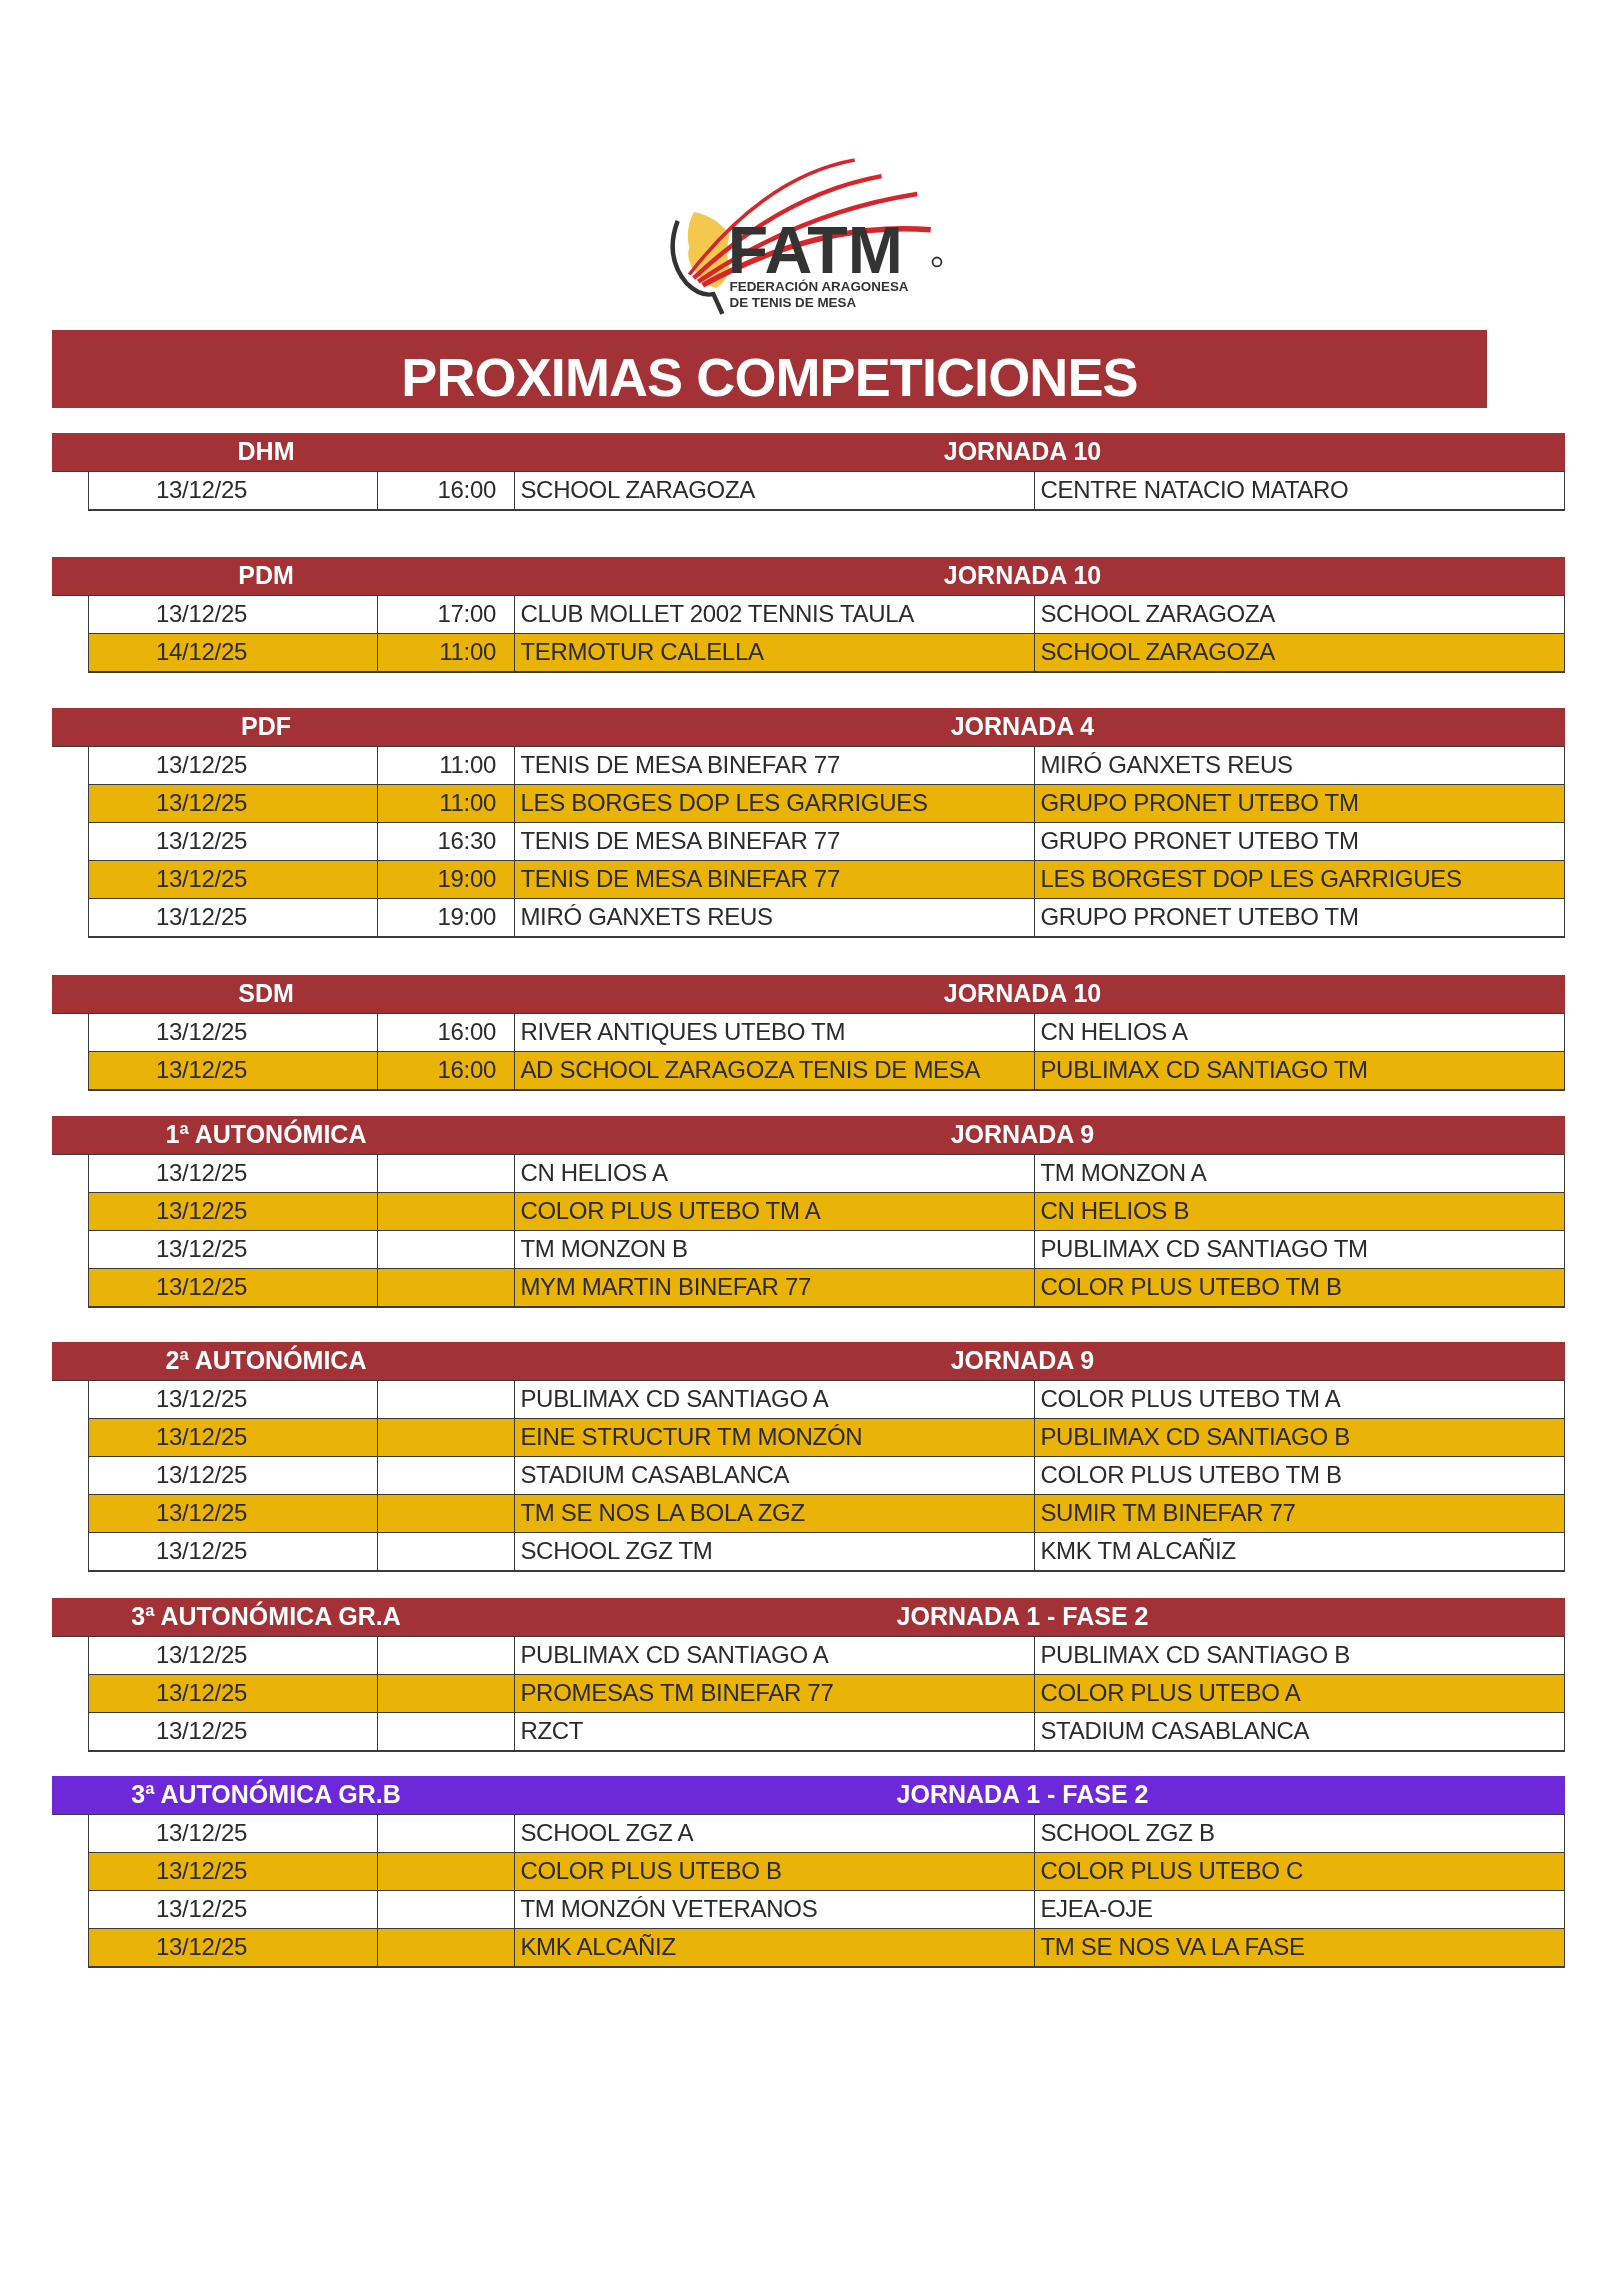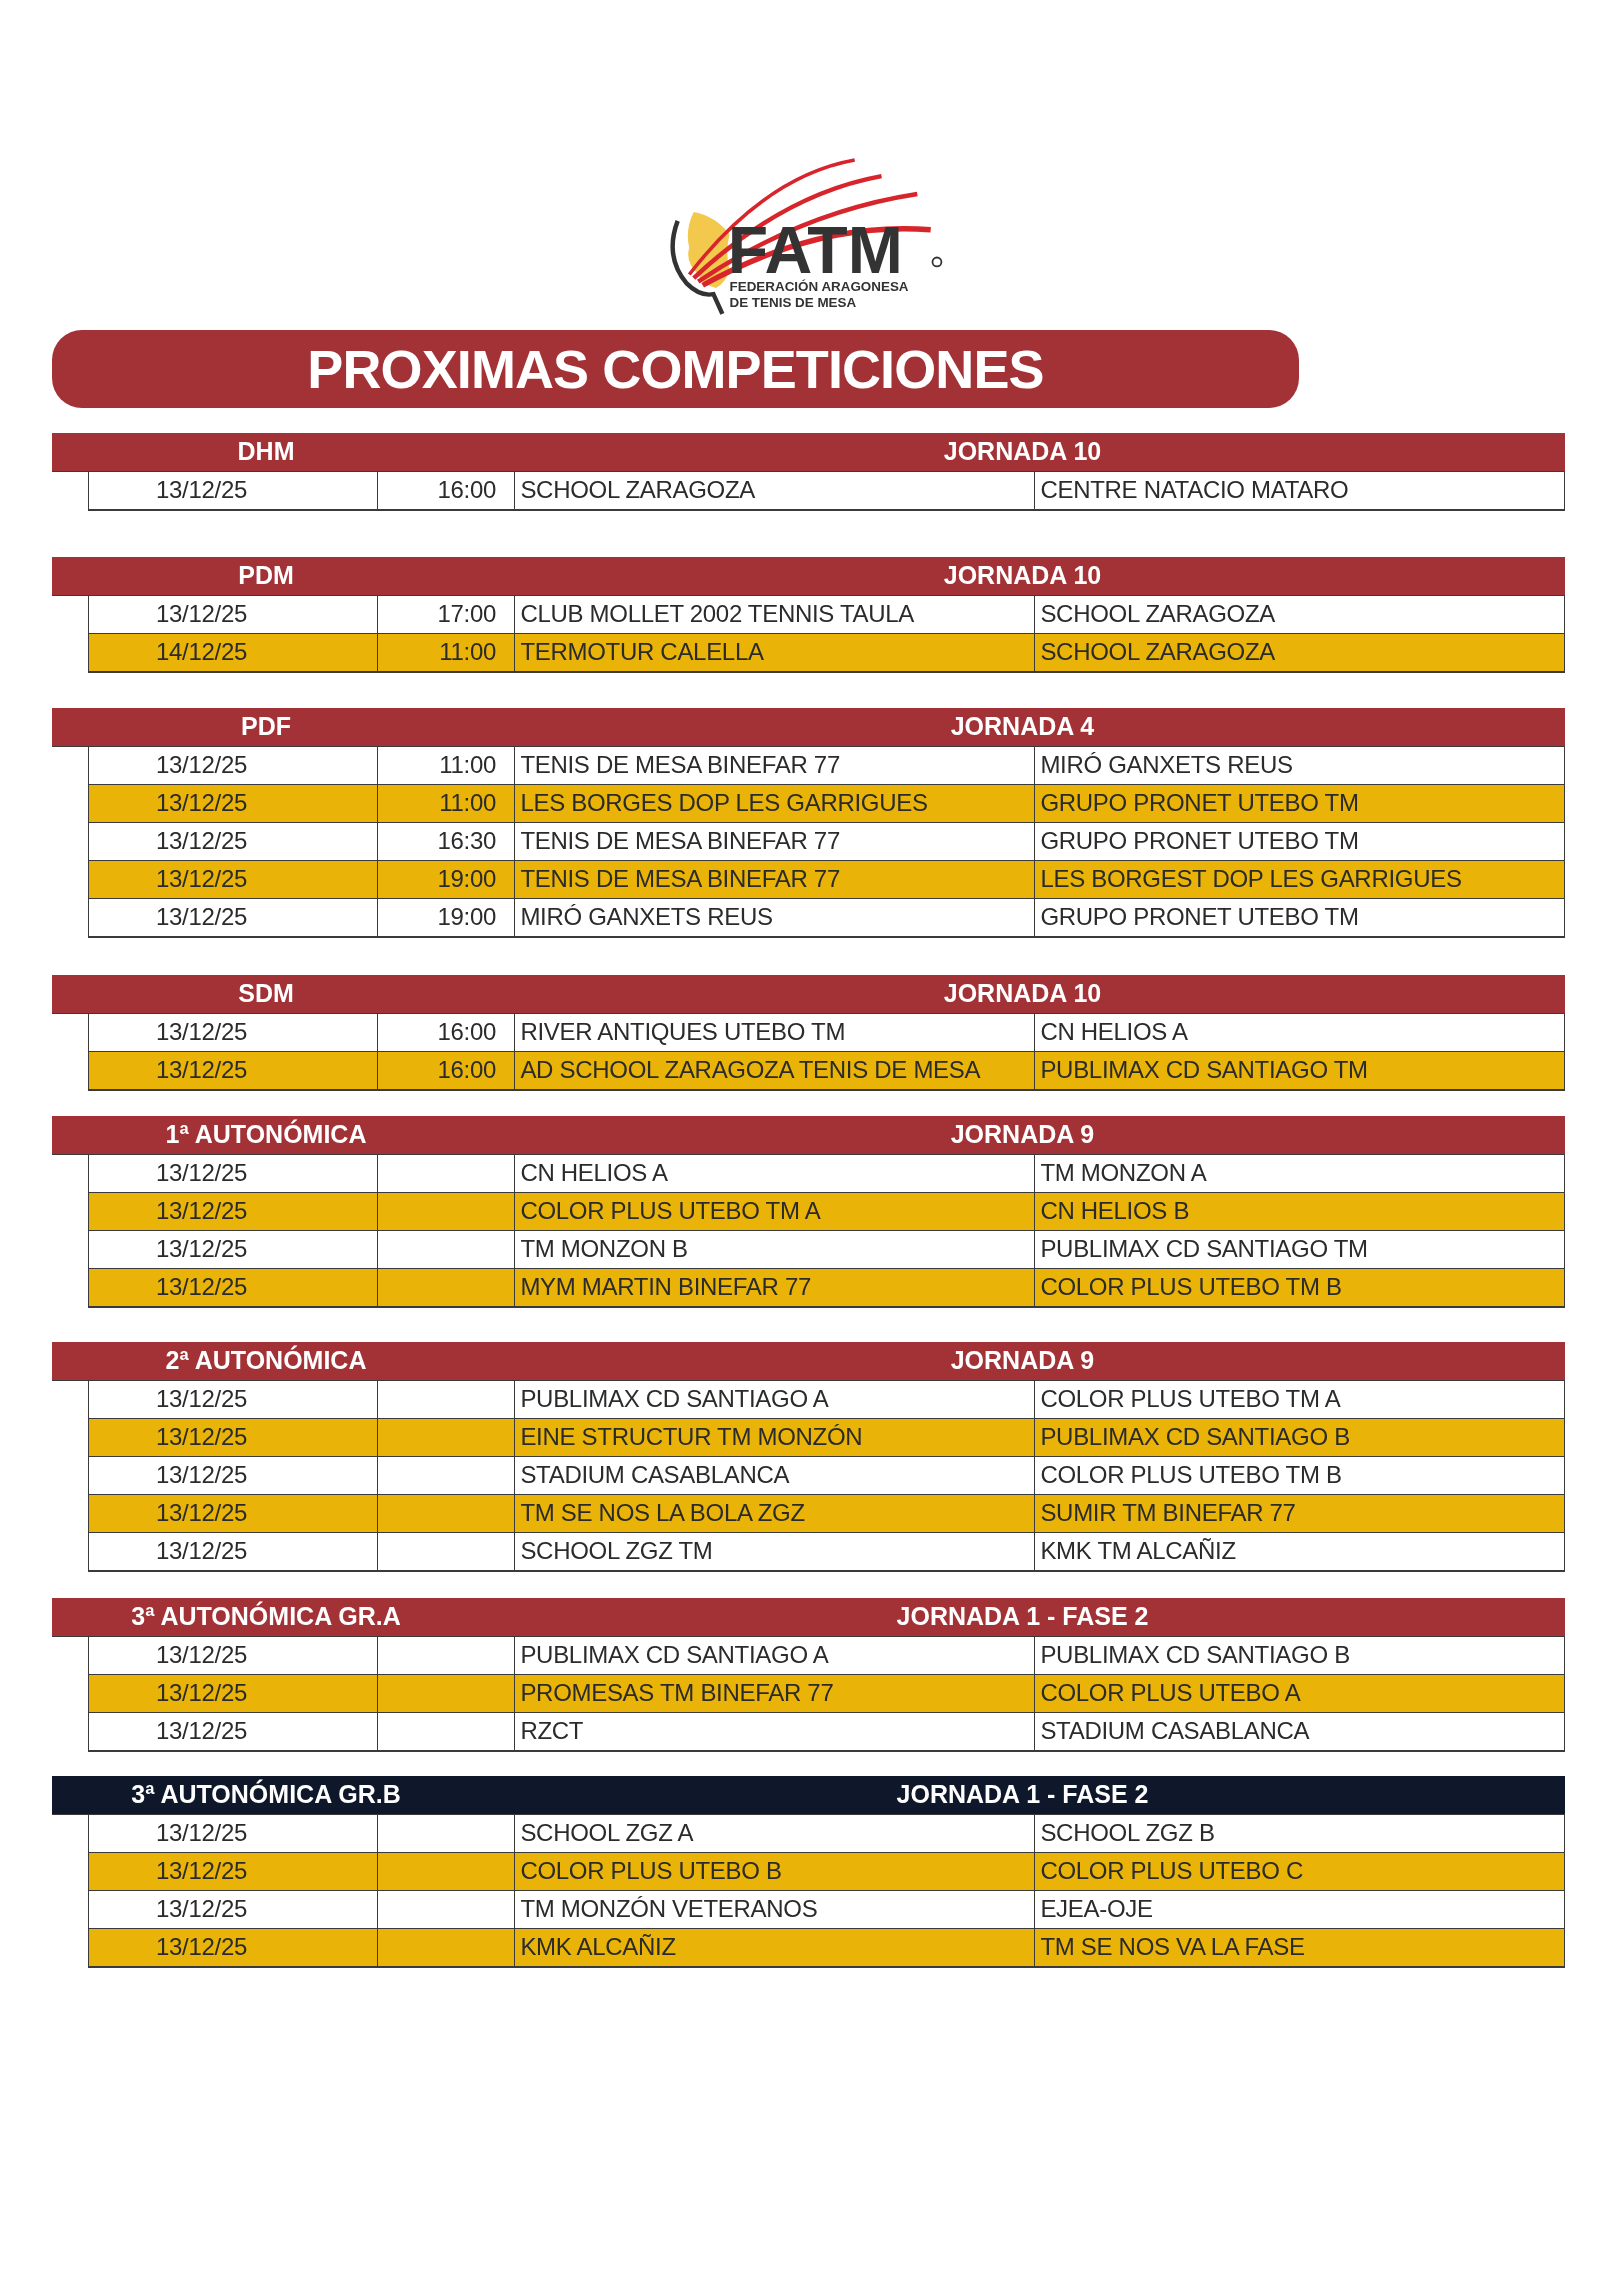--- a/index.html
+++ b/index.html
@@ -1,22 +1,22 @@
 <!DOCTYPE html>
 <html style="font-size:14.3px"><head>
 <meta charset="utf-8">
 <style>
   html, body { margin:0; padding:0; }
   body { width:1621px; height:2293px; background:#ffffff; position:relative; font-family:"Liberation Sans", sans-serif; color:#2b2b2b; overflow:hidden; }
   .logo { position:absolute; left:658px; top:158px; width:304px; height:157px; }
-  .title-band { position:absolute; left:52px; top:330px; width:1247px; height:78px; background:#A33237; display:flex; align-items:center; justify-content:center;border-radius:30px; }
+  .title-band { position:absolute; left:52px; top:330px; width:1435px; height:78px; background:#A33237; display:flex; align-items:flex-end; justify-content:center; }
   .title-band span { color:#fff; font-weight:bold; font-size:54px; letter-spacing:-0.9px; }
   .section { position:absolute; left:52px; width:1513px; }
   .sec-head { position:relative; height:39px; background:#A33237; color:#fff; font-weight:bold; font-size:25px; border-bottom:1.8px solid #3a3a3a; box-sizing:border-box; }
-  .sec-head.dark { background:#0f172a; }
+  .sec-head.dark { background:#6d28d9; }
   .sec-head .cat { position:absolute; left:0; width:428px; top:0; height:37px; line-height:37px; text-align:center; }
   .sec-head .jor { position:absolute; left:428px; right:0; top:0; height:37px; line-height:37px; text-align:center; }
   .rows { border-left:1.8px solid #3a3a3a; border-right:1.8px solid #3a3a3a; border-bottom:2.7px solid #3a3a3a;margin-left:36px; }
   .row { display:flex; height:38px; box-sizing:border-box; border-top:1.8px solid #3a3a3a; font-size:24px; letter-spacing:-0.3px; }
   .row:first-child { border-top:none; height:37px; }
   .row.alt { background:#eab308; }
   .row.plain { background:#ffffff; }
   .c { box-sizing:border-box; line-height:36px; white-space:nowrap; overflow:hidden; }
   .c-date { width:289px; text-align:center; padding-right:63px; border-right:1.8px solid #3a3a3a; }
   .c-time { width:137px; text-align:right; padding-right:18px; border-right:1.8px solid #3a3a3a; }

